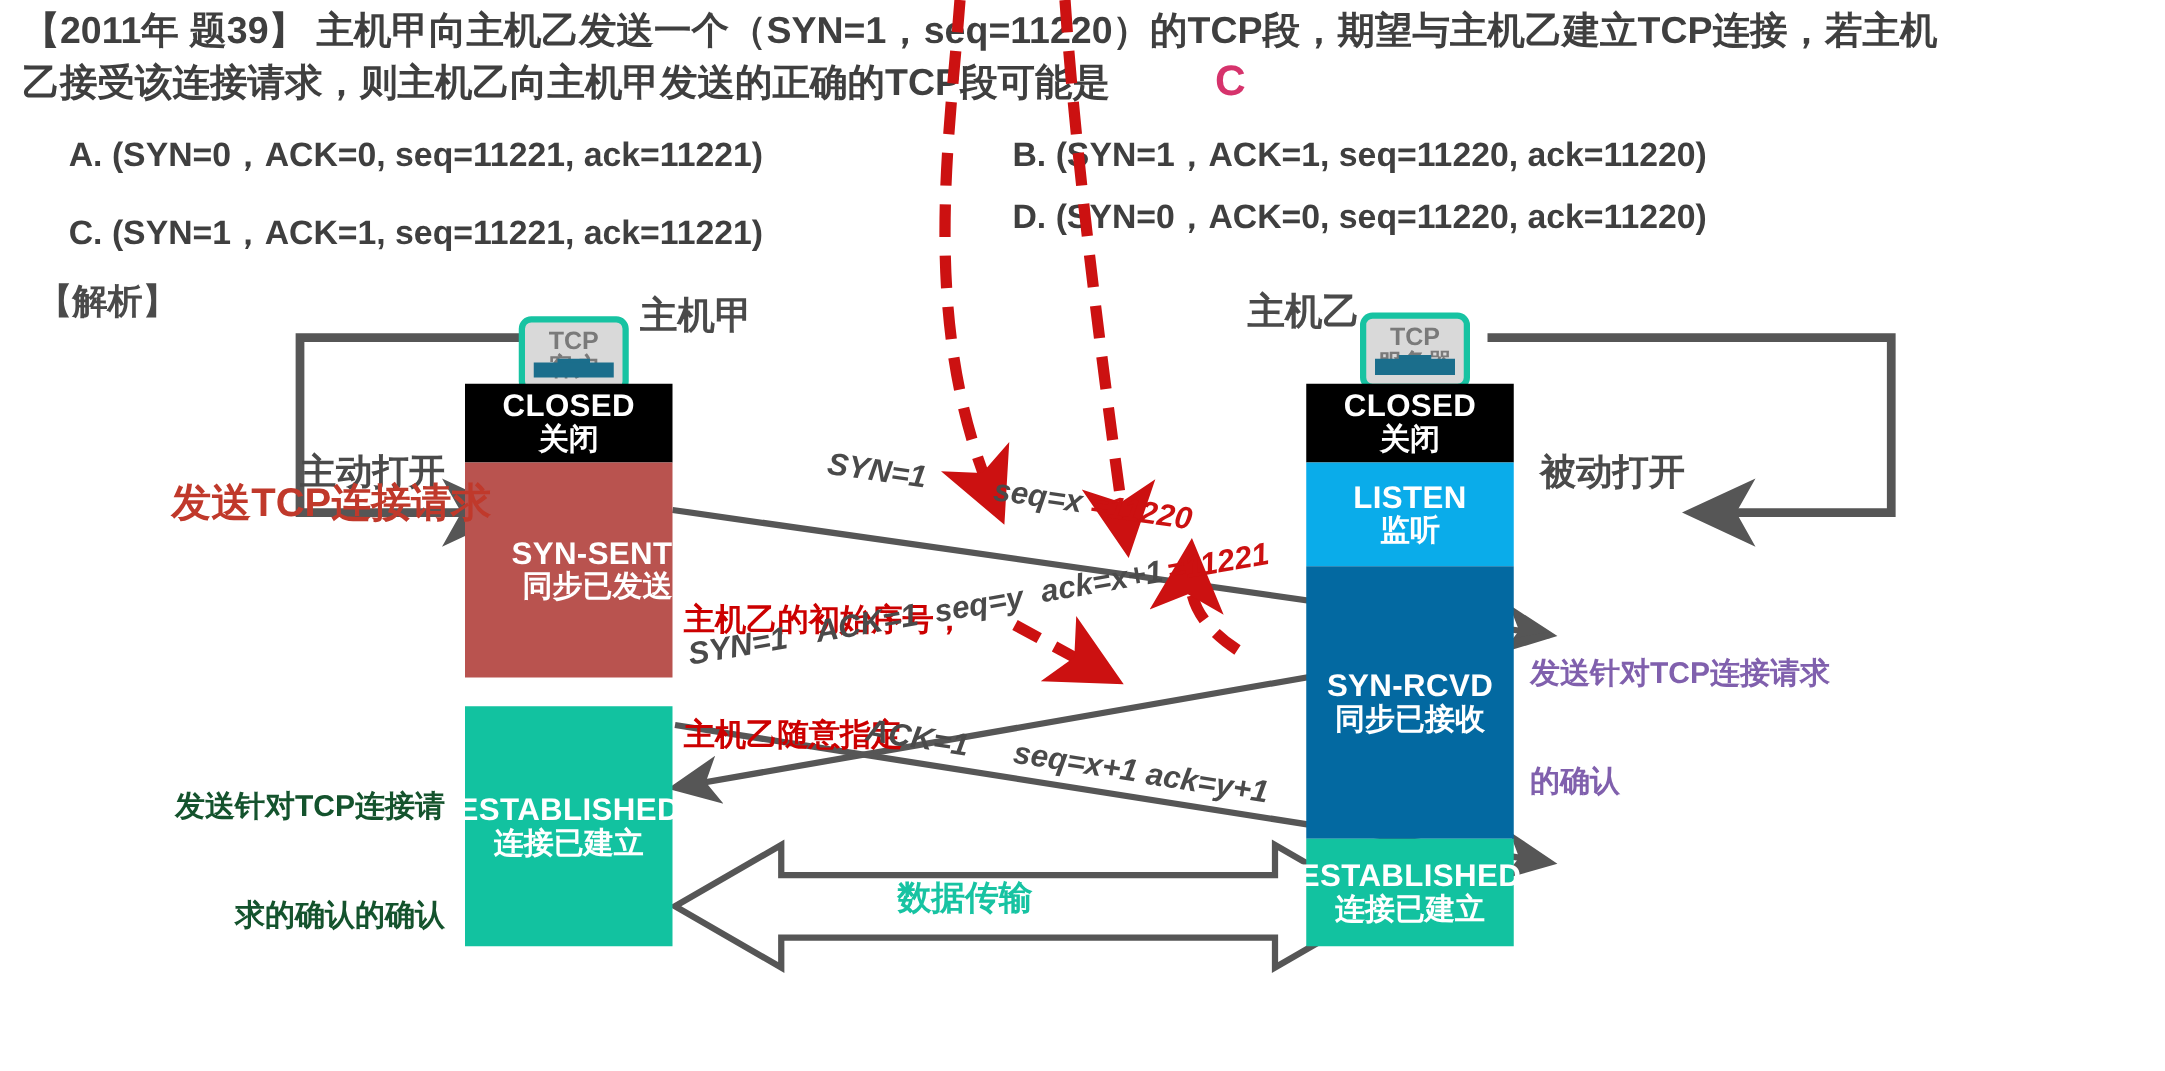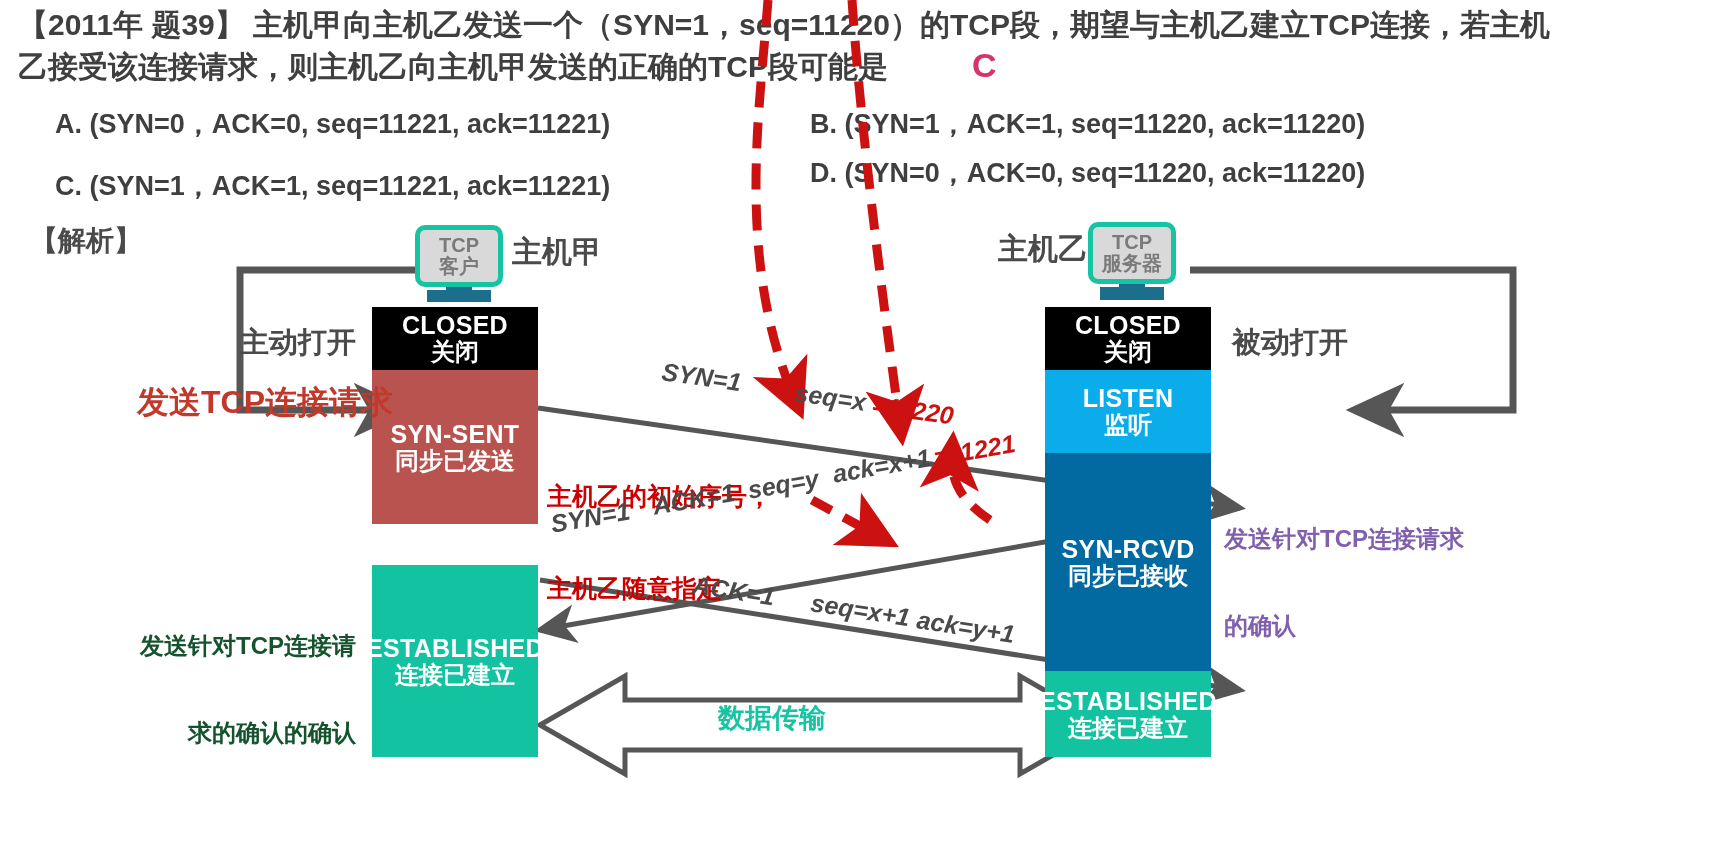--- a/index.html
+++ b/index.html
@@ -78,20 +78,21 @@
     height: 62px;
     border: 5px solid #17c3a2;
     border-radius: 10px;
     background: #d9d9d9;
     box-sizing: border-box;
     display: flex;
     flex-direction: column;
     align-items: center;
     justify-content: center;
     line-height: 1.05;
+    margin-top: 28px;
   }
   .host-icon span {
     font-size: 20px;
     font-weight: bold;
     color: #7a7a7a;
   }
   .host-stand {
     position: absolute;
     width: 64px;
     height: 13px;
@@ -132,21 +133,21 @@
     font-weight: bold;
   }
 
   
   .annot {
     position: absolute;
     font-weight: bold;
     white-space: pre;
     line-height: 1.22;
   }
-  .annot.grey   { color: #4a4a4a; font-size: 29px; }
+  .annot.grey   { color: #4a4a4a; font-size: 29px; margin-top: 36px; }
   .annot.red    { color: #c0392b; font-size: 32px; }
   .annot.teal   { color: #14532d; font-size: 24px; text-align: right; }
   .annot.purple { color: #8060ad; font-size: 24px; }
   .annot.redbig { color: #cc0000; font-size: 25px; }
 
   
   .seg-label {
     position: absolute;
     font-size: 25px;
     font-weight: bold;
@@ -249,21 +250,21 @@
     <span>服务器</span>
   </div>
   <div class="host-neck" style="left:1119px; top:284px;"></div>
   <div class="host-stand" style="left:1100px; top:287px;"></div>
   <div class="host-name" style="left:998px; top:229px;">主机乙</div>
 
   <div class="state-box" style="left:372px; top:307px; width:166px; height:63px; background:#000000;">
     <div class="en">CLOSED</div>
     <div class="cn">关闭</div>
   </div>
-  <div class="state-box" style="left:372px; top:370px; width:166px; height:154px; background:#b9534f;">
+  <div class="state-box" style="left:372px; top:370px; width:166px; height:172px; background:#b9534f;align-items:flex-end;">
     <div class="en">SYN-SENT</div>
     <div class="cn">同步已发送</div>
   </div>
   <div class="state-box" style="left:372px; top:565px; width:166px; height:192px; background:#12c2a0;">
     <div class="en">ESTABLISHED</div>
     <div class="cn">连接已建立</div>
   </div>
 
   <div class="state-box" style="left:1045px; top:307px; width:166px; height:63px; background:#000000;">
     <div class="en">CLOSED</div>

